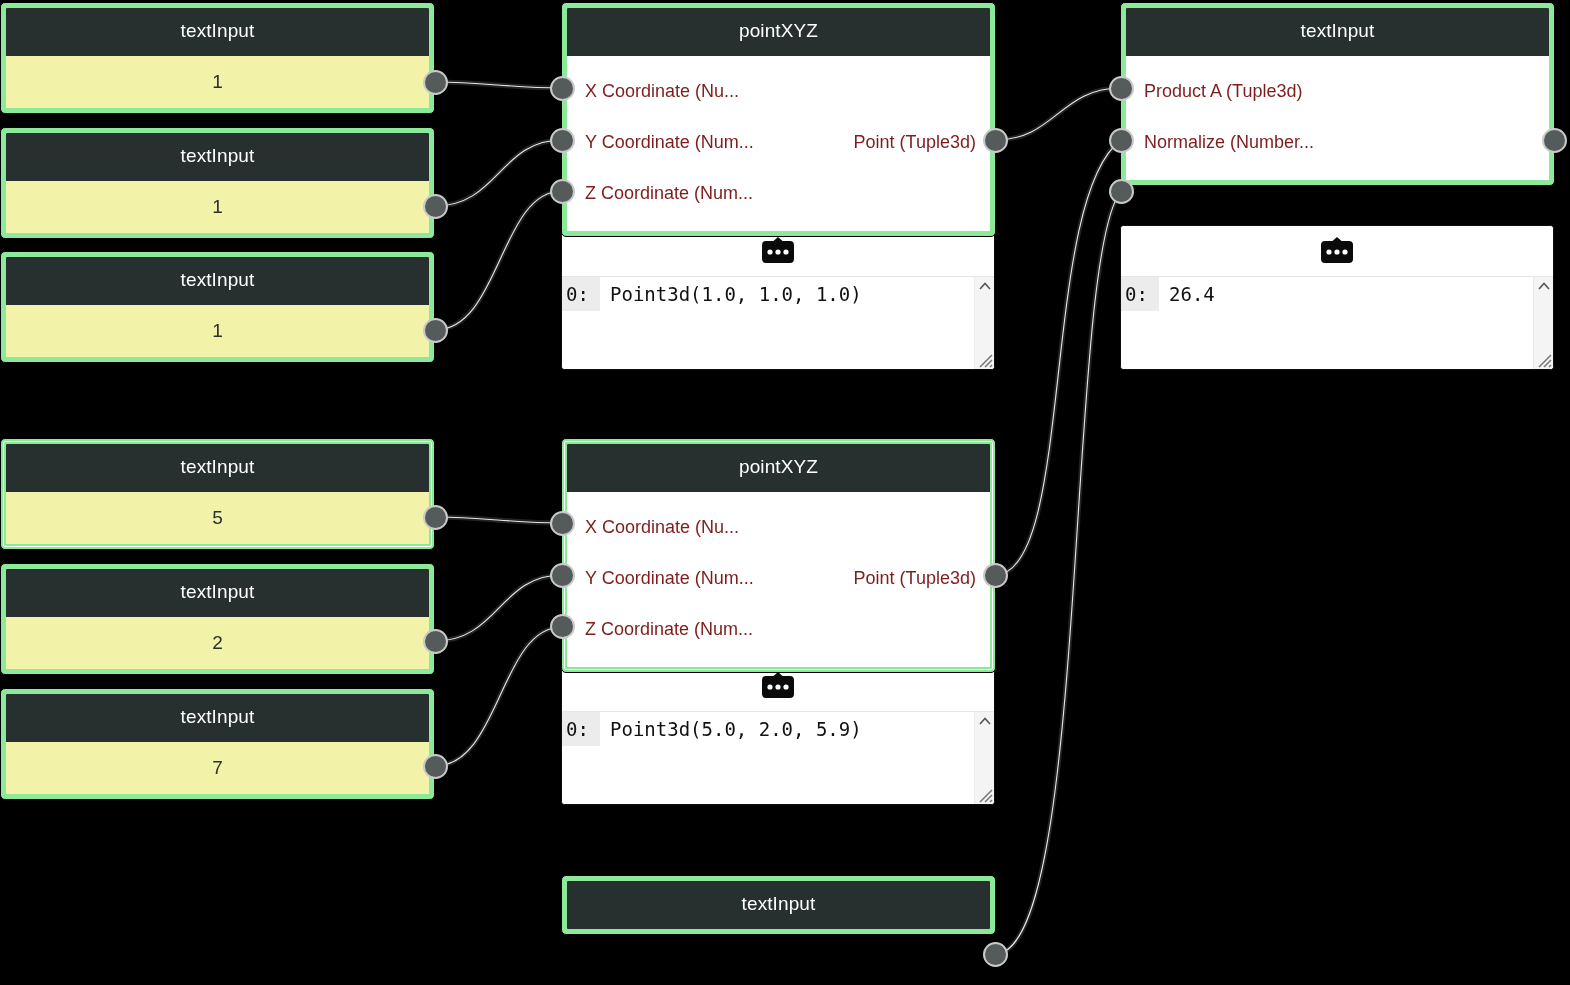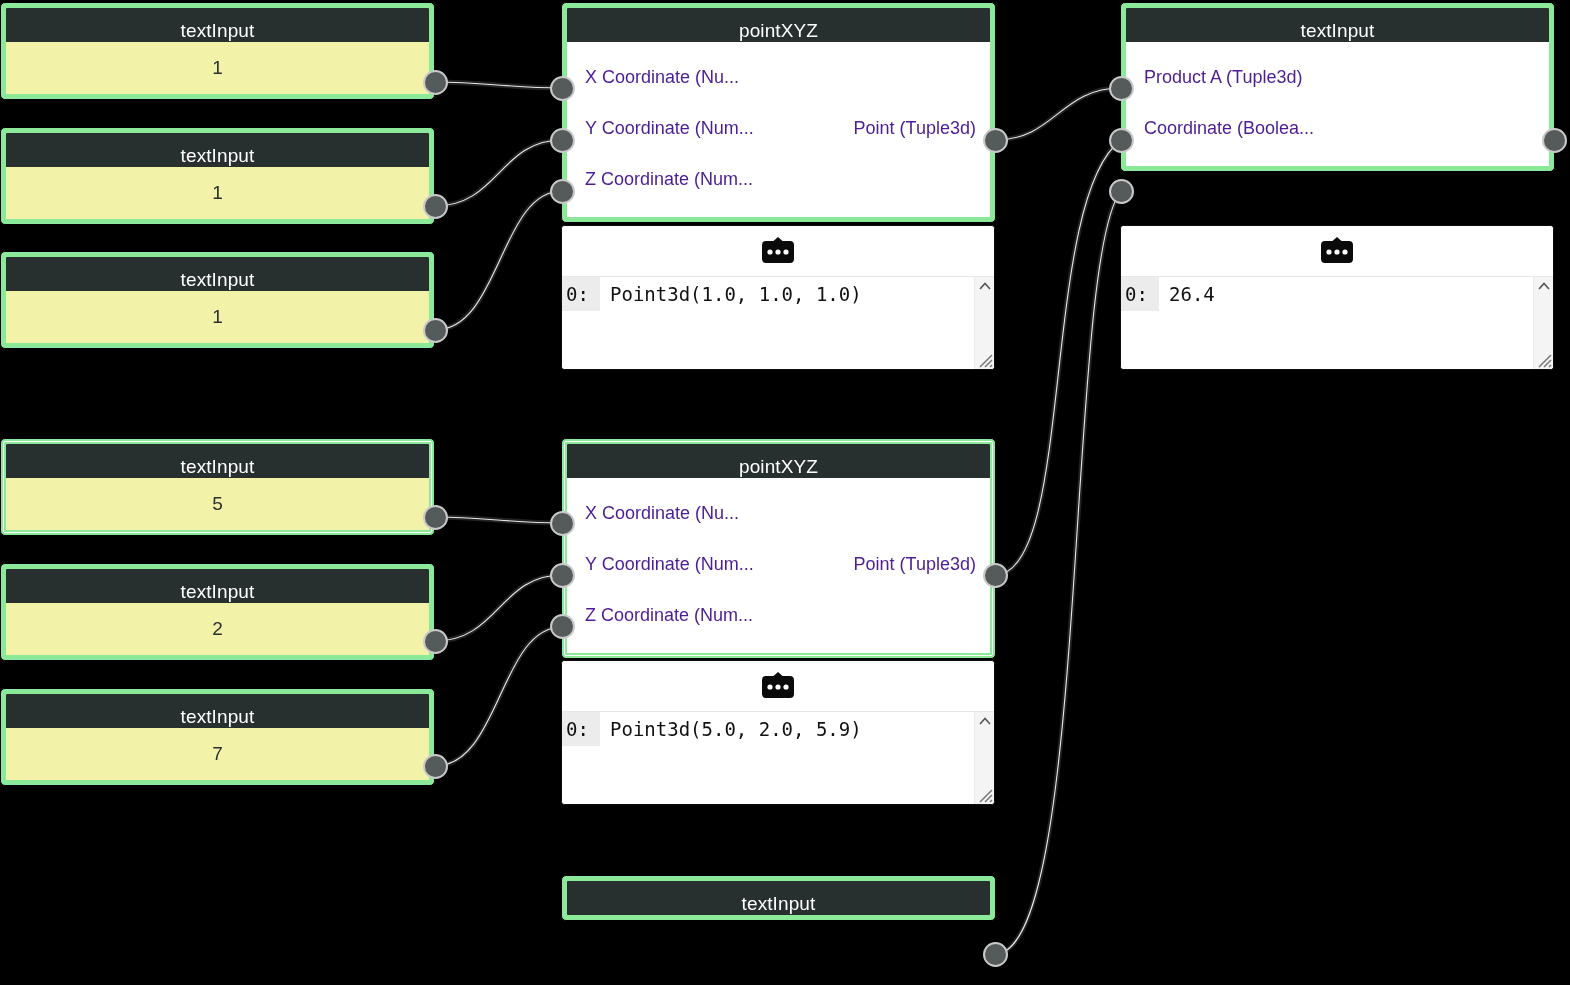--- a/index.html
+++ b/index.html
@@ -53,21 +53,21 @@
     border-radius: 1px;
     overflow: hidden;
     background: #ffffff;
   }
   .node-title {
     background: #282f2f;
     color: #ffffff;
     text-align: center;
     font-size: 19px;
     line-height: 45px;
-    height: 34px;
+    height: 48px;
     font-weight: 400;
     letter-spacing: 0.1px;
     user-select: none;
   }
 
   
   .ti-value {
     background: #f2f2a8;
     color: #2b3030;
     text-align: center;
@@ -87,21 +87,21 @@
     position: relative;
     height: 51px;
     display: flex;
     align-items: center;
     justify-content: space-between;
     padding: 0 14px 0 18px;
     box-sizing: border-box;
   }
   .fn-in-label, .fn-out-label {
     font-size: 18px;
-    color: #4c1d95;
+    color: #7f1d1d;
     white-space: nowrap;
     user-select: none;
   }
   .fn-out-label { margin-left: auto; text-align: center; }
 
   
   .port {
     position: absolute;
     width: 25px;
     height: 25px;
@@ -321,21 +321,21 @@
   </div>
 
   <div class="node" style="left:1120px; top:2px; width:435px;">
     <div class="node-inner">
       <div class="node-title">textInput</div>
       <div class="fn-body">
         <div class="fn-row">
           <span class="fn-in-label">Product A (Tuple3d)</span>
         </div>
         <div class="fn-row">
-          <span class="fn-in-label">Coordinate (Boolea...</span>
+          <span class="fn-in-label">Normalize (Number...</span>
         </div>
       </div>
     </div>
   </div>
   <div class="port" style="left:1109px; top:76px;"></div>
   <div class="port" style="left:1109px; top:128px;"></div>
   <div class="port" style="left:1109px; top:179px;"></div>
   <div class="port" style="left:1542px; top:128px;"></div>
 
   <div class="result-panel" style="left:1120px; top:225px; width:434px; height:145px;">

